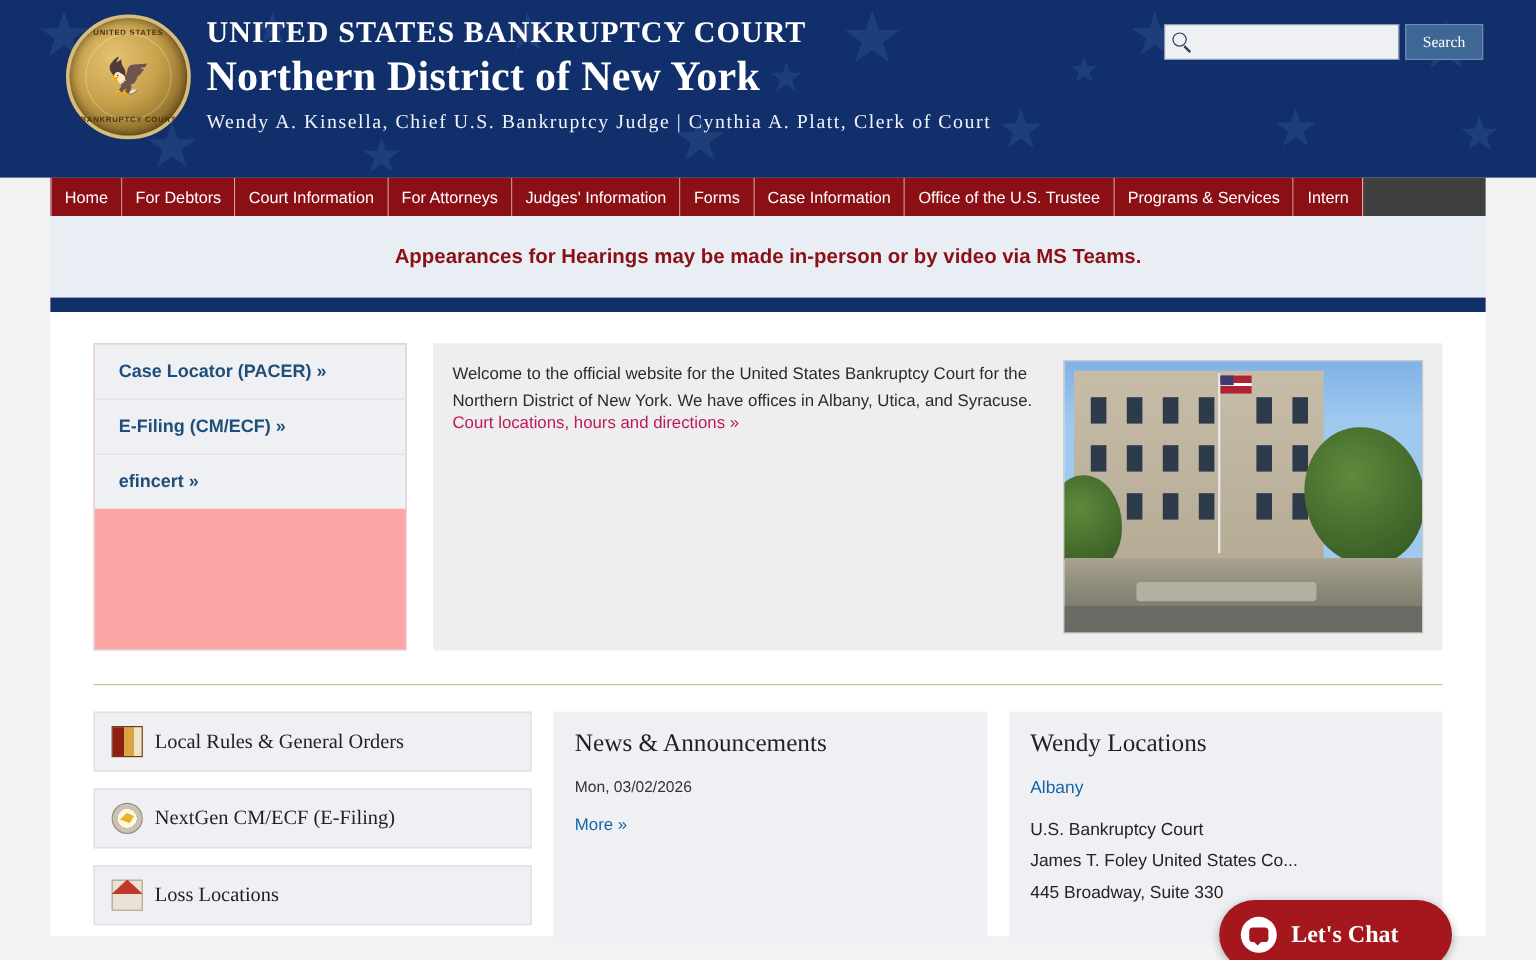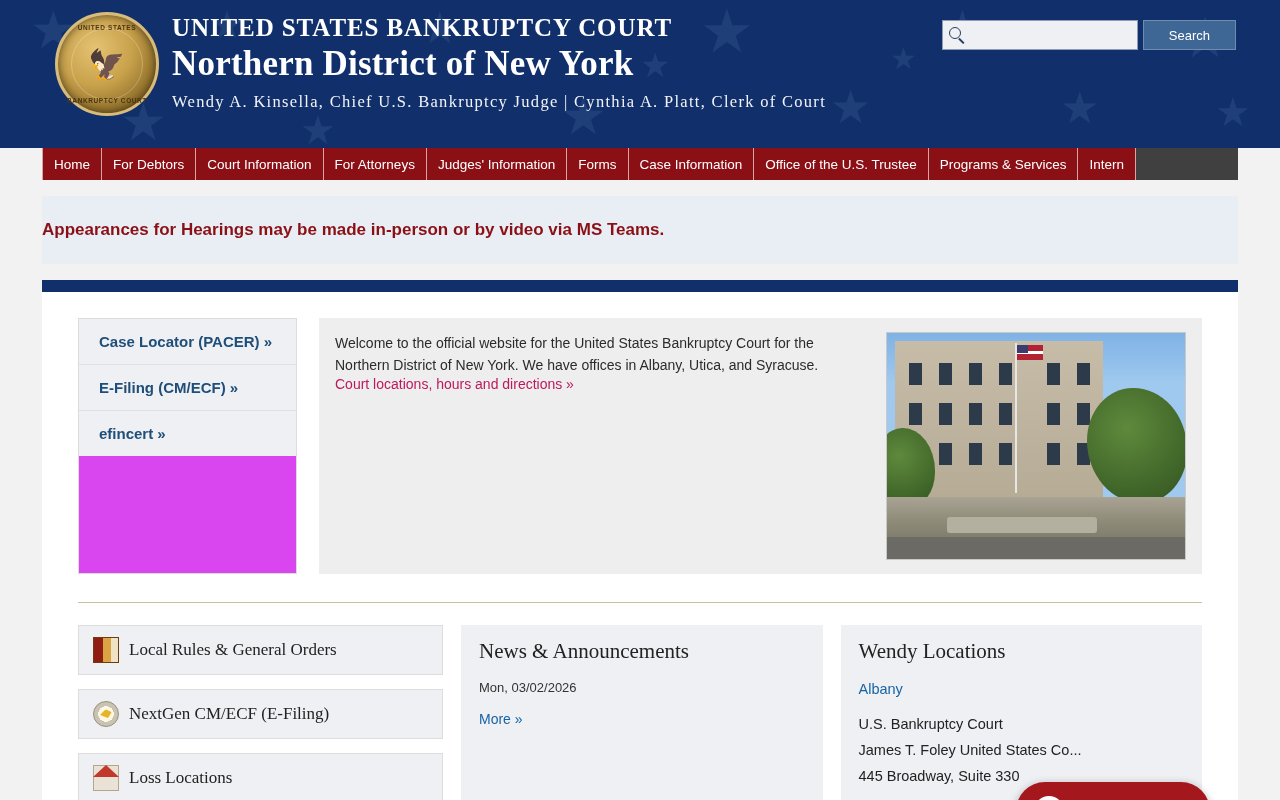--- a/index.html
+++ b/index.html
@@ -83,69 +83,69 @@
   }
   .search-mag {
     position: absolute; left: 7px; top: 7px;
     width: 12px; height: 12px; border: 1.6px solid #2a3d63; border-radius: 50%;
   }
   .search-mag:after {
     content: ""; position: absolute; right: -5px; bottom: -4px;
     width: 7px; height: 1.6px; background: #2a3d63; transform: rotate(45deg);
   }
   .search-btn {
-    margin-left: 5px; height: 30px; padding: 0 25px;
+    margin-left: 5px; height: 30px; padding: 0 14px;
     background: #3f6795; color: #fff; border: 1px solid #6e8cb2;
     font-size: 13px; cursor: pointer;
-    font-family: Liberation Sans, sans-serif;
+    font-family: Liberation Serif, serif;
   }
 
   
   .navbar {
     display: flex; align-items: stretch;
     background: #404040;
     margin: 0 42px;
     height: 32px;
   }
   .navbar .nav-item {
     color: #fff; font-size: 13.5px;
     padding: 0 11px; display: flex; align-items: center;
     border-right: 1px solid #d6a6a6;
     white-space: nowrap; cursor: pointer;
     background: #8b1016;
   }
   .navbar .nav-item:first-child { border-left: 1px solid #d6a6a6; }
 
   
   .alert-band {
-    margin: 16px 42px;
+    margin: 0 42px;
     background: #e9edf4;
     height: 68px;
-    display: flex; align-items: center; justify-content: flex-start;
+    display: flex; align-items: center; justify-content: center;
   }
   .alert-text {
     color: #8b1016; font-weight: bold; font-size: 17px;
     text-align: center;
   }
   .blue-rule { margin: 0 42px; height: 12px; background: #11306b; }
 
   
   .content {
     background: #fff;
     margin: 0 42px;
     height: 520px;
     padding: 26px 36px 0 36px;
     position: relative;
   }
   .top-row { display: flex; gap: 22px; }
 
   .quicklinks {
-    width: 219px;
+    width: 261px;
     border: 1px solid #dcdcdc;
-    background: #d946ef;
+    background: #fca5a5;
   }
   .quicklink {
     border-bottom: 1px solid #e0e0e0;
     background: #eef0f3;
     padding: 14px 20px;
     font-size: 15px; font-weight: bold; color: #1f4e79; cursor: pointer;
   }
   .quicklink:last-child { border-bottom: none; }
 
   .welcome-panel {

